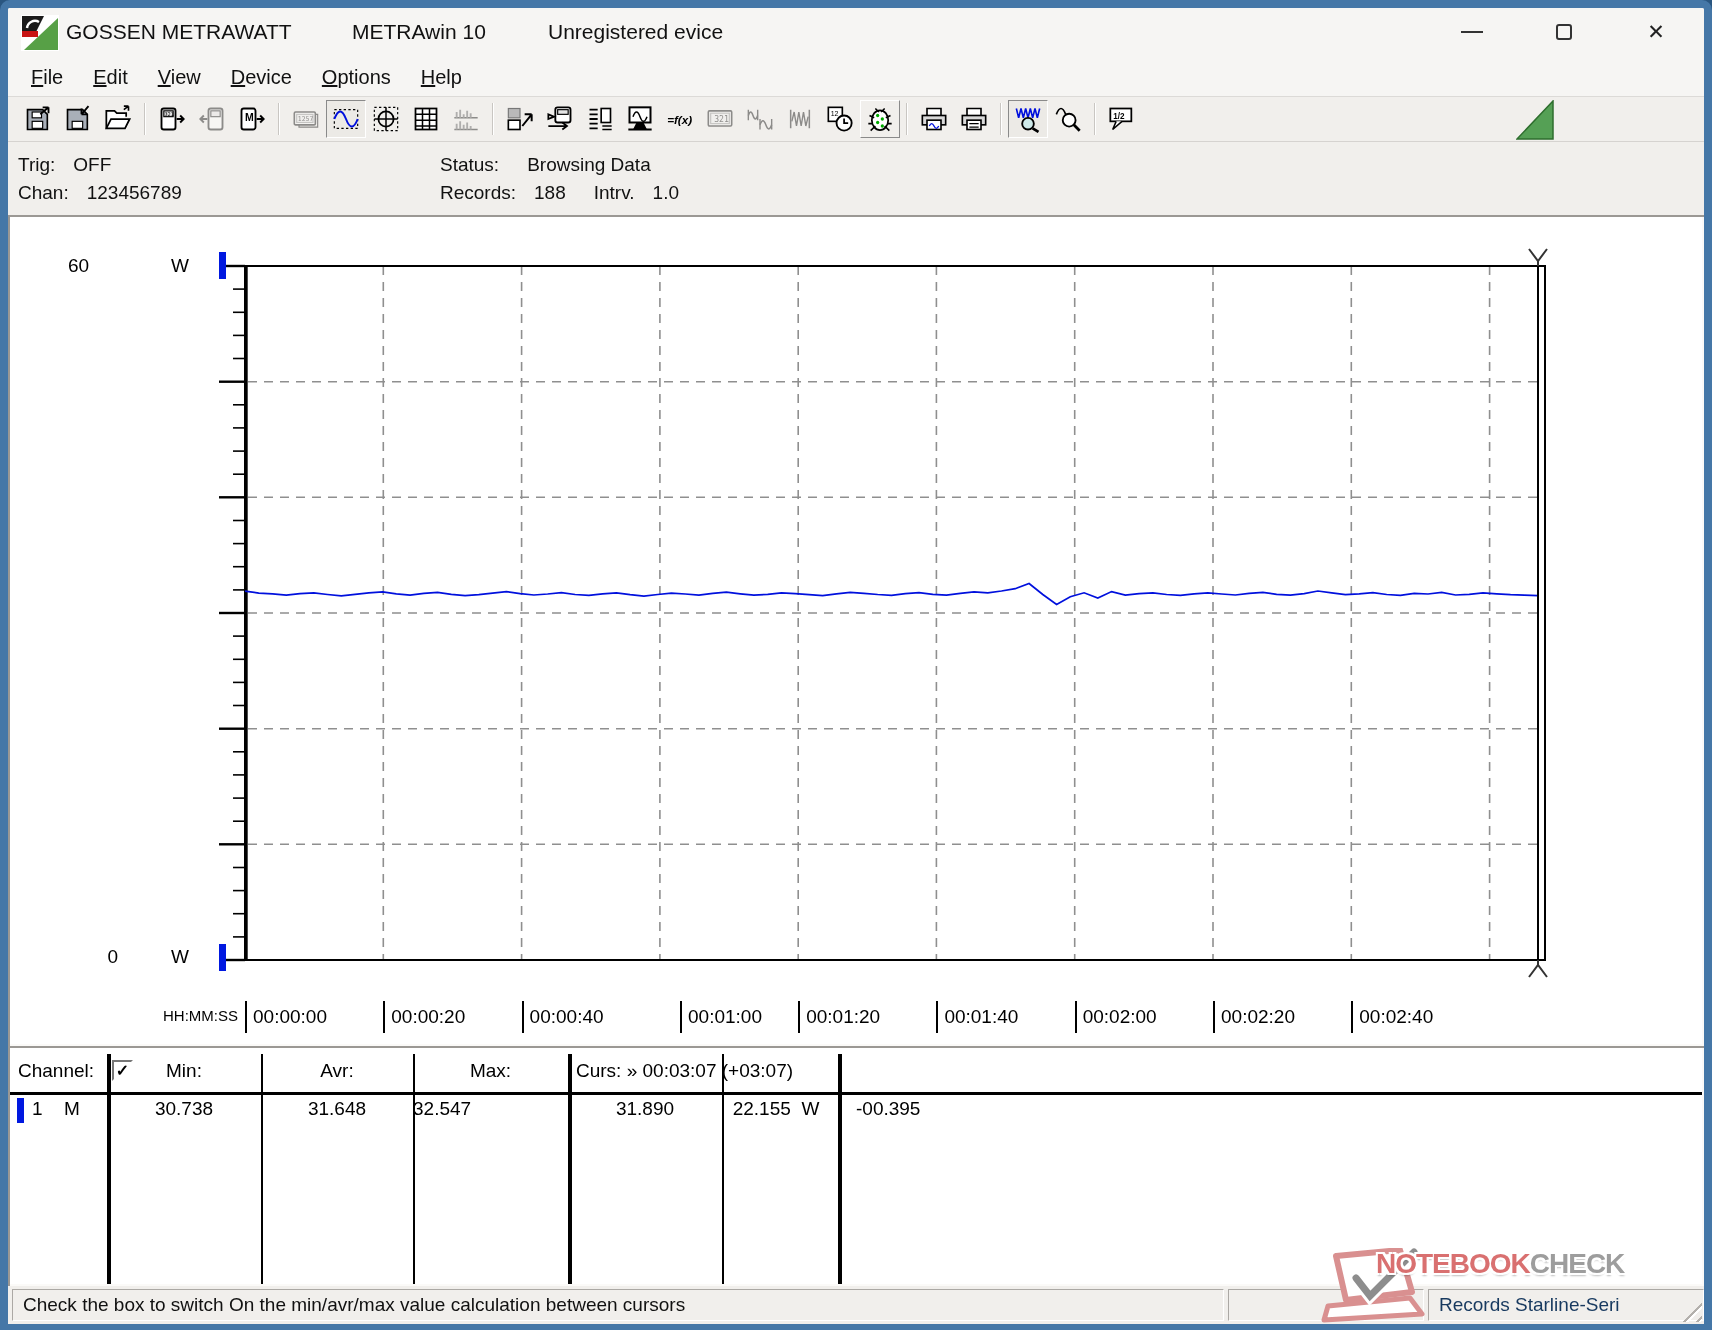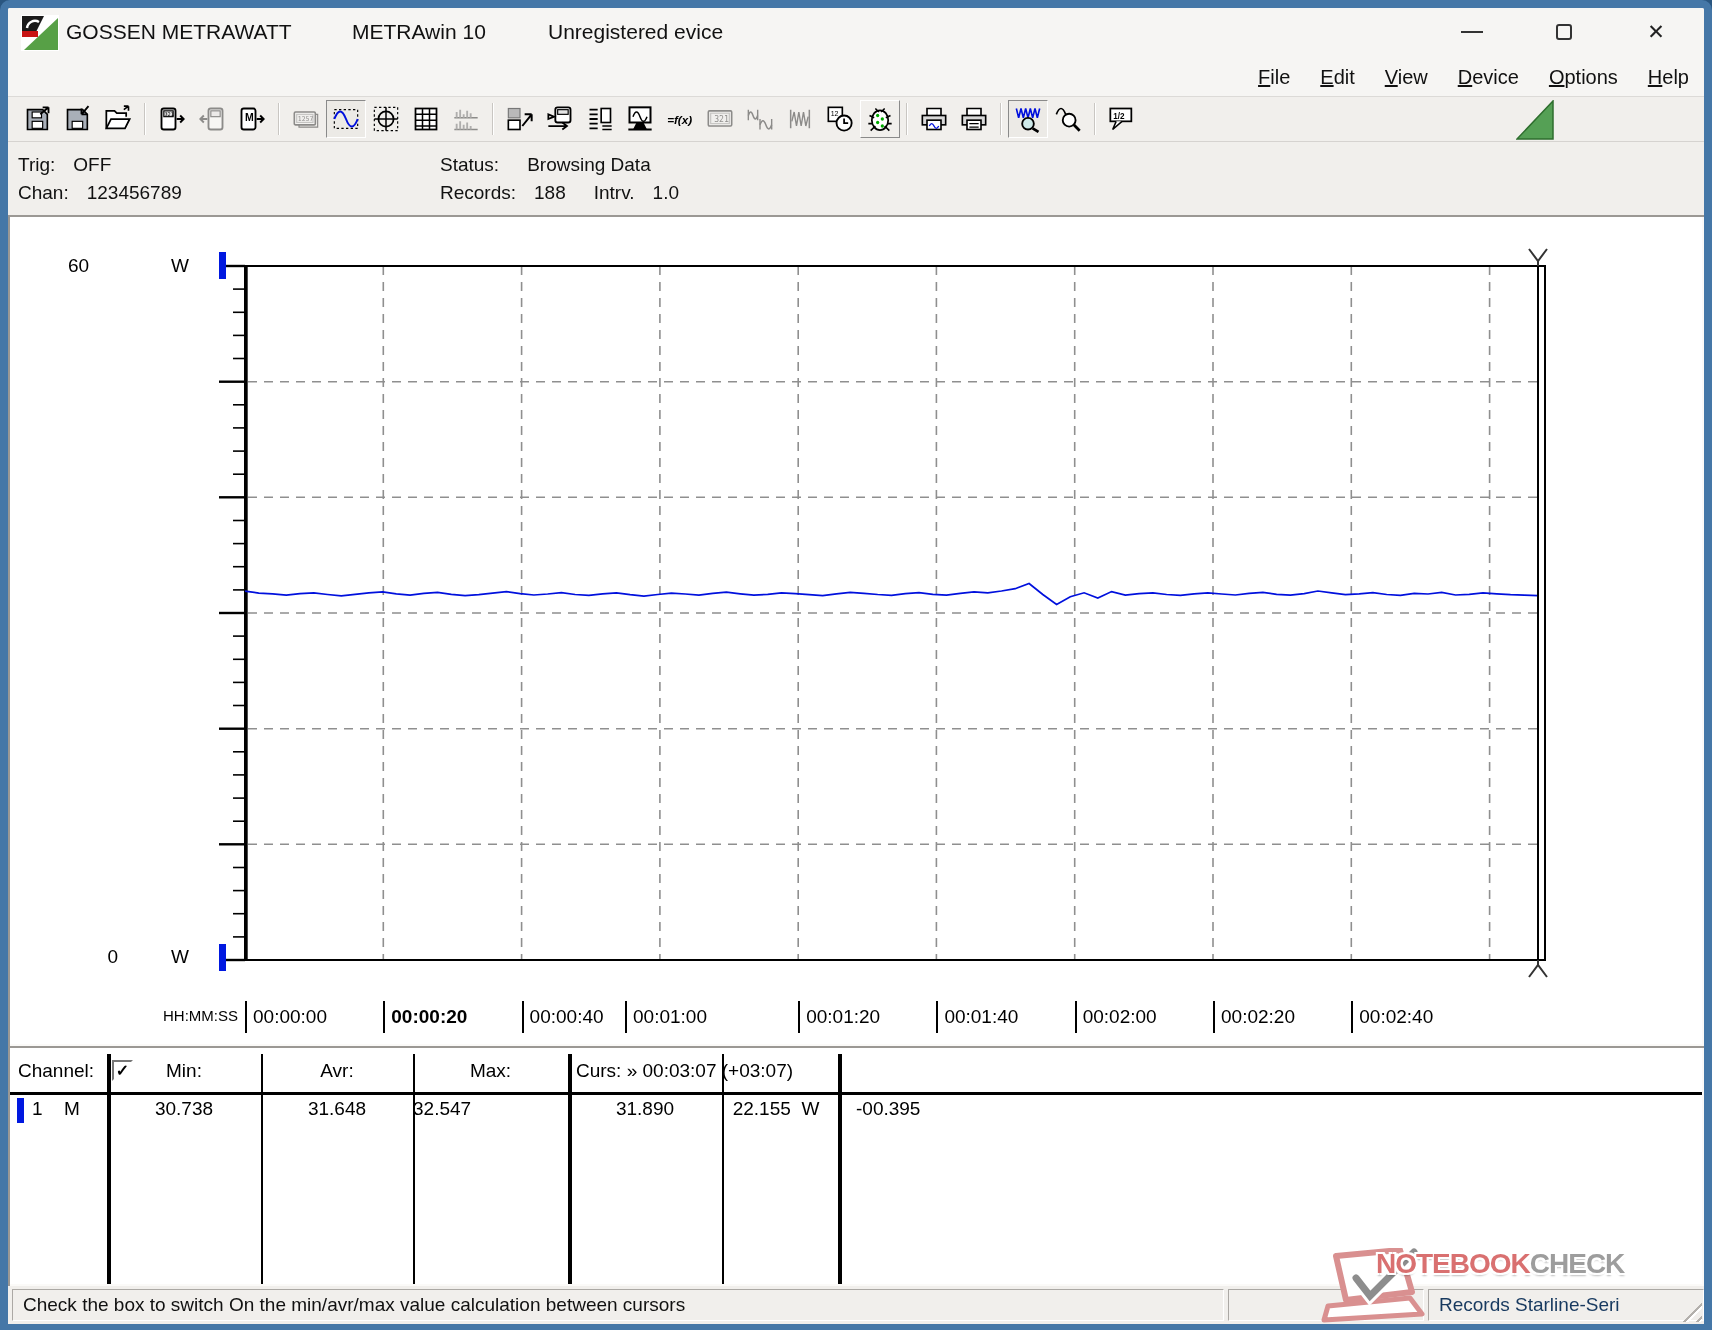--- a/index.html
+++ b/index.html
@@ -16,21 +16,21 @@
   #appname{left:344px}
   #license{left:540px}
   .winbtn{top:0;width:52px;height:48px;display:flex;align-items:center;justify-content:center;cursor:default}
   #btn-min{left:1438px}
   #btn-max{left:1530px}
   #btn-close{left:1622px;font-size:21px;color:#222}
   #btn-min span{display:block;width:22px;height:2px;background:#333}
   #btn-max span{display:block;width:16px;height:16px;border:2px solid #333;border-radius:3px}
 
   
-  #menubar{left:0;top:50px;width:1696px;height:38px;background:#f6f5f3;display:flex;align-items:center;padding-left:8px;justify-content:flex-end;}
+  #menubar{left:0;top:50px;width:1696px;height:38px;background:#f6f5f3;display:flex;align-items:center;padding-left:8px;}
   .menu-item{font-size:20px;color:#111;padding:4px 15px;white-space:nowrap}
   .menu-item u{text-decoration:underline}
 
   
   #toolbar{left:0;top:88px;width:1696px;height:46px;background:#f1efec;display:flex;align-items:center;
            padding-left:10px;border-top:1px solid #dcdad7;border-bottom:1px solid #d6d3d0;}
   .tbtn{width:40px;height:38px;display:flex;align-items:center;justify-content:center;border:1px solid transparent;}
   .tbtn svg{width:28px;height:28px}
   .tbtn.disabled{filter:grayscale(1) opacity(.42)}
   .tbtn.pressed{border-color:#8a8a8a #ffffff #ffffff #8a8a8a;background:#eceae6}
@@ -405,23 +405,23 @@
       </svg>
     <div class="axlabel" id="ymax">60</div>
     <div class="axlabel" id="ymax-unit">W</div>
     <div class="ymarker" id="ymark-top"></div>
     <div class="axlabel" id="ymin">0</div>
     <div class="axlabel" id="ymin-unit">W</div>
     <div class="ymarker" id="ymark-bot"></div>
     <div id="xlabels">
       <div id="time-format">HH:MM:SS</div>
     <div class="xtick" style="left: 237px;">00:00:00</div>
-        <div class="xtick" style="left: 375.3px; font-weight: bold;">00:00:20</div>
+        <div class="xtick" style="left: 375.3px;">00:00:20</div>
         <div class="xtick" style="left: 513.6px;">00:00:40</div>
-        <div class="xtick" style="left: 617px;">00:01:00</div>
+        <div class="xtick" style="left: 672px;">00:01:00</div>
         <div class="xtick" style="left: 790.2px;">00:01:20</div>
         <div class="xtick" style="left: 928.4px;">00:01:40</div>
         <div class="xtick" style="left: 1066.7px;">00:02:00</div>
         <div class="xtick" style="left: 1205px;">00:02:20</div>
         <div class="xtick" style="left: 1343.3px;">00:02:40</div>
       </div>
   </div>
 
   <div class="abs" id="tablepanel">
     <div class="hline"></div>

